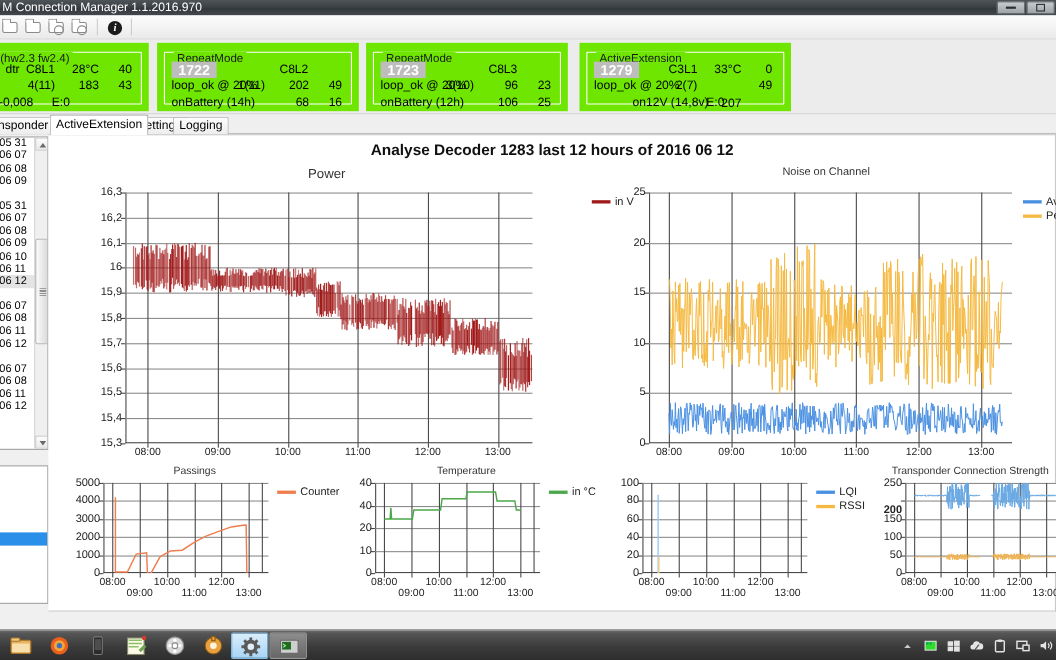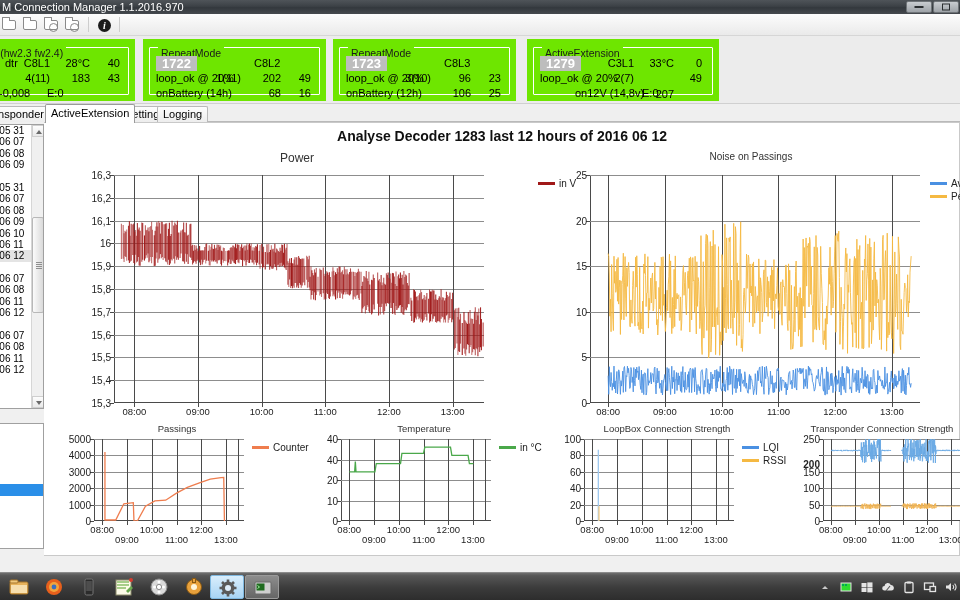--- a/index.html
+++ b/index.html
@@ -787,21 +787,21 @@
             </svg>
           </div>
           <div class="legend-box" style="left: 476px; top: 26px;">
             <div class="lgrow">
               <span class="lgline" style="background: rgb(160, 24, 24);"></span>
               <span>in V</span>
             </div>
           </div>
         </div>
         <div class="chartbox" style="left: 498px; top: 28px; width: 418px; height: 360px;">
-          <div class="chart-title" style="font-size: 10px;">Noise on Passings</div>
+          <div class="chart-title" style="font-size: 10px;">Noise on Channel</div>
           <div class="plot" style="left: 48px; top: 24px; width: 330px; height: 228px;">
             <div class="frame"></div>
             <div class="ytickmark" style="top: 228px;"></div>
             <div class="ytick" style="top: 228px;">0</div>
             <div class="gl-h" style="top: 182.4px;"></div>
             <div class="ytickmark" style="top: 182.4px;"></div>
             <div class="ytick" style="top: 182.4px;">5</div>
             <div class="gl-h" style="top: 136.8px;"></div>
             <div class="ytickmark" style="top: 136.8px;"></div>
             <div class="ytick" style="top: 136.8px;">10</div>
@@ -941,21 +941,20 @@
             </svg>
           </div>
           <div class="legend-box" style="left: 200px; top: 18px;">
             <div class="lgrow">
               <span class="lgline" style="background: rgb(74, 168, 74);"></span>
               <span>in °C</span>
             </div>
           </div>
         </div>
         <div class="chartbox" style="left: 498px; top: 300px; width: 250px; height: 130px;">
-          <div class="chart-title" style="font-size: 9.5px;">LoopBox Connection Strength</div>
           <div class="plot" style="left: 42px; top: 16px; width: 150px; height: 82px;">
             <div class="frame"></div>
             <div class="ytickmark" style="top: 82px;"></div>
             <div class="ytick" style="top: 82px;">0</div>
             <div class="gl-h" style="top: 65.6px;"></div>
             <div class="ytickmark" style="top: 65.6px;"></div>
             <div class="ytick" style="top: 65.6px;">20</div>
             <div class="gl-h" style="top: 49.2px;"></div>
             <div class="ytickmark" style="top: 49.2px;"></div>
             <div class="ytick" style="top: 49.2px;">40</div>

